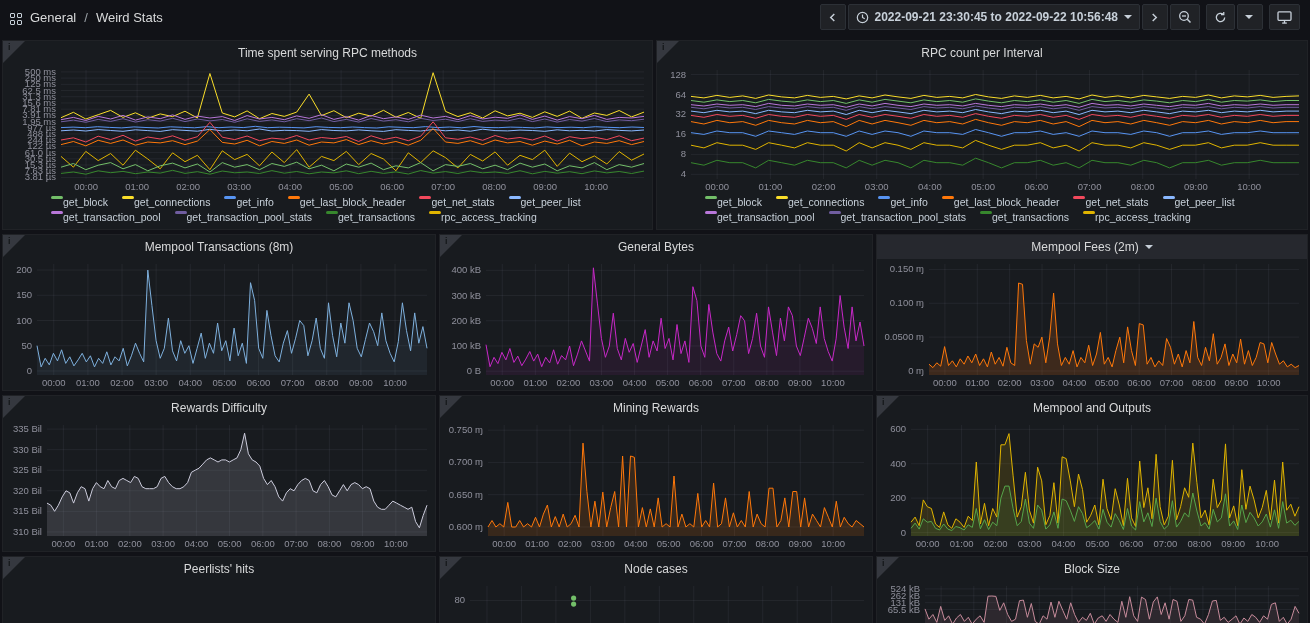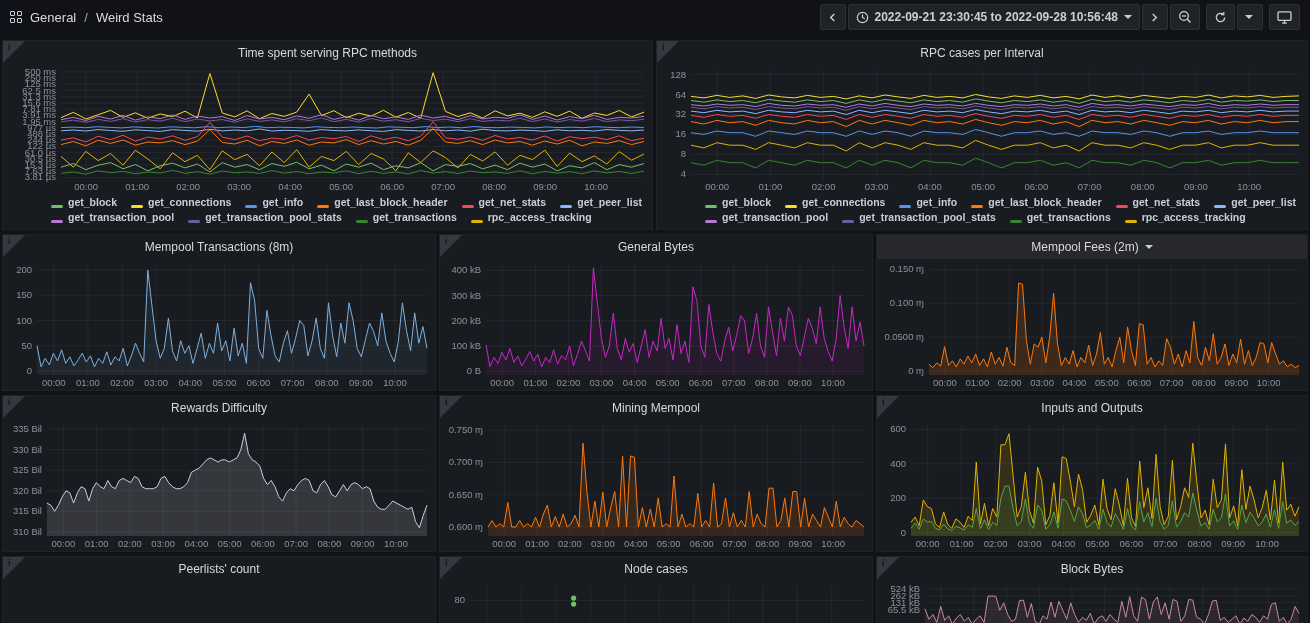--- a/index.html
+++ b/index.html
@@ -1,21 +1,21 @@
 <!DOCTYPE html>
 <html><head>
 <meta charset="utf-8">
 <style>
   * { margin:0; padding:0; box-sizing:border-box; }
   html,body { width:1310px; height:623px; overflow:hidden; background:#111217;
     font-family:"Liberation Sans", sans-serif; color:#d8d9da; }
   
   .topbar { position:absolute; top:0; left:0; right:0; height:34px;
     display:flex; align-items:center; justify-content:space-between; padding:0 10px; }
-  .crumbs { display:flex; align-items:center; gap:8px; font-size:13px; font-weight:500; }
+  .crumbs { display:flex; align-items:flex-end; gap:8px; font-size:13px; font-weight:500; }
   .grid-icon { display:grid; grid-template-columns:5px 5px; grid-template-rows:5px 5px; gap:2px; }
   .grid-icon span { border:1.4px solid #c7d0d9; border-radius:1px; }
   .crumb-sep { color:#9aa0a6; }
   .controls { display:flex; align-items:center; gap:6px; }
   .btn-group { display:flex; gap:2px; }
   .tbtn { height:26px; min-width:26px; display:flex; align-items:center; gap:6px;
     padding:0 7px; background:#202226; border:1px solid #2c3036; border-radius:2px;
     color:#c7d0d9; font-size:12px; font-weight:600; cursor:pointer; }
   .tbtn svg { display:block; }
   .caret { width:0; height:0; border-left:4px solid transparent; border-right:4px solid transparent;
@@ -27,21 +27,21 @@
     align-items:center; justify-content:center; gap:6px; }
   .panel-title { font-size:12px; font-weight:500; color:#d8d9da; white-space:nowrap; }
   .panel.selected .panel-header { background:#26282e; }
   .info-corner { position:absolute; top:0; left:0; width:22px; height:22px;
     background:#35383f; clip-path:polygon(0 0,100% 0,0 100%);
     font-size:9px; font-weight:700; color:#141619; padding:1px 0 0 5px; cursor:pointer; }
   .chart-wrap { position:relative; flex:1 1 auto; overflow:hidden; }
   .chart-wrap svg { position:absolute; top:0; left:0; }
   .legend { flex:0 0 auto; display:flex; flex-wrap:wrap; column-gap:14px; row-gap:3px;
     padding:2px 8px 6px 48px; }
-  .leg-item { display:flex; align-items:flex-end; gap:5px; cursor:pointer;font-weight:bold; }
+  .leg-item { display:flex; align-items:flex-start; cursor:pointer; }
   .leg-swatch { width:12px; height:3px; border-radius:2px; }
   .leg-label { font-size:10.5px; color:#c7d0d9; }
   text { font-family:"Liberation Sans", sans-serif; }
 </style>
 </head>
 <body>
 
 <div class="topbar">
   <div class="crumbs">
     <span class="grid-icon">
@@ -59,21 +59,21 @@
       <div class="tbtn">
         <svg width="9" height="9" viewBox="0 0 10 10">
             <path d="M7 1 L3 5 L7 9" stroke="#c7d0d9" stroke-width="1.6" fill="none"></path>
           </svg>
       </div>
       <div class="tbtn">
         <svg width="13" height="13" viewBox="0 0 14 14">
             <circle cx="7" cy="7" r="5.6" stroke="#c7d0d9" stroke-width="1.3" fill="none"></circle>
             <path d="M7 3.8 V7 L9.4 8.4" stroke="#c7d0d9" stroke-width="1.3" fill="none"></path>
           </svg>
-        <span>2022-09-21 23:30:45 to 2022-09-28 10:56:48</span>
+        <span>2022-09-21 23:30:45 to 2022-09-22 10:56:48</span>
         <span class="caret"></span>
       </div>
       <div class="tbtn">
         <svg width="9" height="9" viewBox="0 0 10 10">
             <path d="M3 1 L7 5 L3 9" stroke="#c7d0d9" stroke-width="1.6" fill="none"></path>
           </svg>
       </div>
       <div class="tbtn">
         <svg width="14" height="14" viewBox="0 0 14 14">
             <circle cx="6" cy="6" r="4.3" stroke="#c7d0d9" stroke-width="1.3" fill="none"></circle>
@@ -220,21 +220,21 @@
       <div class="leg-item">
         <span class="leg-swatch" style="background: rgb(224, 180, 0);"></span>
         <span class="leg-label">rpc_access_tracking</span>
       </div>
     </div>
 </div>
 
 <div class="panel" style="left:656px;top:40px;width:652px;height:190px;">
   <div class="info-corner">i</div>
   <div class="panel-header">
-      <span class="panel-title">RPC cases per Interval</span>
+      <span class="panel-title">RPC count per Interval</span>
     </div>
   <div class="chart-wrap">
       <svg width="650" height="129">
         <line x1="60.144" y1="5" x2="60.144" y2="114" stroke="rgba(204,204,220,0.07)" stroke-width="1"></line>
         <text x="60.144" y="125" text-anchor="middle" font-size="9.5" fill="rgba(204,204,220,0.65)">00:00</text>
         <line x1="113.34400000000001" y1="5" x2="113.34400000000001" y2="114" stroke="rgba(204,204,220,0.07)" stroke-width="1"></line>
         <text x="113.34400000000001" y="125" text-anchor="middle" font-size="9.5" fill="rgba(204,204,220,0.65)">01:00</text>
         <line x1="166.54399999999998" y1="5" x2="166.54399999999998" y2="114" stroke="rgba(204,204,220,0.07)" stroke-width="1"></line>
         <text x="166.54399999999998" y="125" text-anchor="middle" font-size="9.5" fill="rgba(204,204,220,0.65)">02:00</text>
         <line x1="219.74399999999997" y1="5" x2="219.74399999999997" y2="114" stroke="rgba(204,204,220,0.07)" stroke-width="1"></line>
@@ -498,21 +498,21 @@
         <text x="39" y="114.88888888888889" text-anchor="end" font-size="9.5" fill="rgba(204,204,220,0.65)">310 Bil</text>
         <path d="M44.0 83.1 L47.8 85.2 L51.6 91.3 L55.4 85.2 L59.2 76.9 L63.0 70.8 L66.8 72.8 L70.6 83.1 L74.4 72.8 L78.2 66.7 L82.0 68.7 L85.8 81.1 L89.6 68.7 L93.4 62.6 L97.2 66.7 L101.0 68.7 L104.8 60.5 L108.6 66.7 L112.4 68.7 L116.2 60.5 L120.0 58.4 L123.8 60.5 L127.6 62.6 L131.4 56.4 L135.2 58.4 L139.0 66.7 L142.8 68.7 L146.6 68.7 L150.4 68.7 L154.2 66.7 L158.0 58.4 L161.8 56.4 L165.6 62.6 L169.4 66.7 L173.2 68.7 L177.0 68.7 L180.8 66.7 L184.6 62.6 L188.4 52.3 L192.2 50.2 L196.0 48.2 L199.8 44.1 L203.6 39.9 L207.4 37.9 L211.2 39.9 L215.0 42.0 L218.8 39.9 L222.6 39.9 L226.4 42.0 L230.2 39.9 L234.0 37.9 L237.8 29.7 L241.6 13.2 L245.4 33.8 L249.2 39.9 L253.0 42.0 L256.8 46.1 L260.6 58.4 L264.4 64.6 L268.2 60.5 L272.0 66.7 L275.8 76.9 L279.6 81.1 L283.4 72.8 L287.2 68.7 L291.0 70.8 L294.8 64.6 L298.6 60.5 L302.4 58.4 L306.2 60.5 L310.0 70.8 L313.8 72.8 L317.6 64.6 L321.4 60.5 L325.2 66.7 L329.0 74.9 L332.8 76.9 L336.6 70.8 L340.4 64.6 L344.2 70.8 L348.0 64.6 L351.8 62.6 L355.6 64.6 L359.4 68.7 L363.2 66.7 L367.0 68.7 L370.8 81.1 L374.6 87.2 L378.4 89.3 L382.2 89.3 L386.0 85.2 L389.8 81.1 L393.6 83.1 L397.4 85.2 L401.2 87.2 L405.0 89.3 L408.8 87.2 L412.6 101.6 L416.4 107.8 L420.2 95.4 L424.0 85.2 L424 116 L44 116 Z" fill="rgba(204,204,220,0.16)" stroke="none"></path>
         <path d="M44.0 83.1 L47.8 85.2 L51.6 91.3 L55.4 85.2 L59.2 76.9 L63.0 70.8 L66.8 72.8 L70.6 83.1 L74.4 72.8 L78.2 66.7 L82.0 68.7 L85.8 81.1 L89.6 68.7 L93.4 62.6 L97.2 66.7 L101.0 68.7 L104.8 60.5 L108.6 66.7 L112.4 68.7 L116.2 60.5 L120.0 58.4 L123.8 60.5 L127.6 62.6 L131.4 56.4 L135.2 58.4 L139.0 66.7 L142.8 68.7 L146.6 68.7 L150.4 68.7 L154.2 66.7 L158.0 58.4 L161.8 56.4 L165.6 62.6 L169.4 66.7 L173.2 68.7 L177.0 68.7 L180.8 66.7 L184.6 62.6 L188.4 52.3 L192.2 50.2 L196.0 48.2 L199.8 44.1 L203.6 39.9 L207.4 37.9 L211.2 39.9 L215.0 42.0 L218.8 39.9 L222.6 39.9 L226.4 42.0 L230.2 39.9 L234.0 37.9 L237.8 29.7 L241.6 13.2 L245.4 33.8 L249.2 39.9 L253.0 42.0 L256.8 46.1 L260.6 58.4 L264.4 64.6 L268.2 60.5 L272.0 66.7 L275.8 76.9 L279.6 81.1 L283.4 72.8 L287.2 68.7 L291.0 70.8 L294.8 64.6 L298.6 60.5 L302.4 58.4 L306.2 60.5 L310.0 70.8 L313.8 72.8 L317.6 64.6 L321.4 60.5 L325.2 66.7 L329.0 74.9 L332.8 76.9 L336.6 70.8 L340.4 64.6 L344.2 70.8 L348.0 64.6 L351.8 62.6 L355.6 64.6 L359.4 68.7 L363.2 66.7 L367.0 68.7 L370.8 81.1 L374.6 87.2 L378.4 89.3 L382.2 89.3 L386.0 85.2 L389.8 81.1 L393.6 83.1 L397.4 85.2 L401.2 87.2 L405.0 89.3 L408.8 87.2 L412.6 101.6 L416.4 107.8 L420.2 95.4 L424.0 85.2" fill="none" stroke="#CCCCDC" stroke-width="1" stroke-linejoin="round"></path>
       </svg>
     </div>
 </div>
 
 <div class="panel" style="left:439px;top:395px;width:434px;height:157px;">
   <div class="info-corner">i</div>
   <div class="panel-header">
-      <span class="panel-title">Mining Mempool</span>
+      <span class="panel-title">Mining Rewards</span>
     </div>
   <div class="chart-wrap">
       <svg width="432" height="131">
         <line x1="64.168" y1="5" x2="64.168" y2="116" stroke="rgba(204,204,220,0.07)" stroke-width="1"></line>
         <text x="64.168" y="127" text-anchor="middle" font-size="9.5" fill="rgba(204,204,220,0.65)">00:00</text>
         <line x1="97.06800000000001" y1="5" x2="97.06800000000001" y2="116" stroke="rgba(204,204,220,0.07)" stroke-width="1"></line>
         <text x="97.06800000000001" y="127" text-anchor="middle" font-size="9.5" fill="rgba(204,204,220,0.65)">01:00</text>
         <line x1="129.968" y1="5" x2="129.968" y2="116" stroke="rgba(204,204,220,0.07)" stroke-width="1"></line>
         <text x="129.968" y="127" text-anchor="middle" font-size="9.5" fill="rgba(204,204,220,0.65)">02:00</text>
         <line x1="162.868" y1="5" x2="162.868" y2="116" stroke="rgba(204,204,220,0.07)" stroke-width="1"></line>
@@ -541,21 +541,21 @@
         <text x="43" y="109.96511627906976" text-anchor="end" font-size="9.5" fill="rgba(204,204,220,0.65)">0.600 ɱ</text>
         <path d="M48.0 107.0 L52.0 100.5 L55.9 107.0 L59.9 103.7 L63.8 107.0 L67.8 82.4 L71.7 107.0 L75.7 107.0 L79.7 100.5 L83.6 107.0 L87.6 103.7 L91.5 107.0 L95.5 97.3 L99.5 107.0 L103.4 94.1 L107.4 85.0 L111.3 107.0 L115.3 96.6 L119.2 107.0 L123.2 94.1 L127.2 107.0 L131.1 103.7 L135.1 95.3 L139.0 107.0 L143.0 23.1 L146.9 71.5 L150.9 107.0 L154.9 81.2 L158.8 107.0 L162.8 72.1 L166.7 107.0 L170.7 87.6 L174.7 71.5 L178.6 107.0 L182.6 36.0 L186.5 107.0 L190.5 36.0 L194.4 37.3 L198.4 107.0 L202.4 87.6 L206.3 107.0 L210.3 88.9 L214.2 107.0 L218.2 77.9 L222.1 107.0 L226.1 103.7 L230.1 107.0 L234.0 56.0 L238.0 107.0 L241.9 94.1 L245.9 107.0 L249.9 103.7 L253.8 107.0 L257.8 73.4 L261.7 107.0 L265.7 100.5 L269.6 107.0 L273.6 63.1 L277.6 107.0 L281.5 103.7 L285.5 77.9 L289.4 107.0 L293.4 92.8 L297.3 107.0 L301.3 100.5 L305.3 107.0 L309.2 71.5 L313.2 107.0 L317.1 94.1 L321.1 103.7 L325.1 107.0 L329.0 68.2 L333.0 68.2 L336.9 107.0 L340.9 100.5 L344.8 77.9 L348.8 107.0 L352.8 71.5 L356.7 71.5 L360.7 107.0 L364.6 77.9 L368.6 107.0 L372.5 94.1 L376.5 100.5 L380.5 107.0 L384.4 87.6 L388.4 97.3 L392.3 107.0 L396.3 81.2 L400.3 107.0 L404.2 97.3 L408.2 103.7 L412.1 107.0 L416.1 100.5 L420.0 103.7 L424.0 107.0 L424 116 L48 116 Z" fill="rgba(255,120,10,0.14)" stroke="none"></path>
         <path d="M48.0 107.0 L52.0 100.5 L55.9 107.0 L59.9 103.7 L63.8 107.0 L67.8 82.4 L71.7 107.0 L75.7 107.0 L79.7 100.5 L83.6 107.0 L87.6 103.7 L91.5 107.0 L95.5 97.3 L99.5 107.0 L103.4 94.1 L107.4 85.0 L111.3 107.0 L115.3 96.6 L119.2 107.0 L123.2 94.1 L127.2 107.0 L131.1 103.7 L135.1 95.3 L139.0 107.0 L143.0 23.1 L146.9 71.5 L150.9 107.0 L154.9 81.2 L158.8 107.0 L162.8 72.1 L166.7 107.0 L170.7 87.6 L174.7 71.5 L178.6 107.0 L182.6 36.0 L186.5 107.0 L190.5 36.0 L194.4 37.3 L198.4 107.0 L202.4 87.6 L206.3 107.0 L210.3 88.9 L214.2 107.0 L218.2 77.9 L222.1 107.0 L226.1 103.7 L230.1 107.0 L234.0 56.0 L238.0 107.0 L241.9 94.1 L245.9 107.0 L249.9 103.7 L253.8 107.0 L257.8 73.4 L261.7 107.0 L265.7 100.5 L269.6 107.0 L273.6 63.1 L277.6 107.0 L281.5 103.7 L285.5 77.9 L289.4 107.0 L293.4 92.8 L297.3 107.0 L301.3 100.5 L305.3 107.0 L309.2 71.5 L313.2 107.0 L317.1 94.1 L321.1 103.7 L325.1 107.0 L329.0 68.2 L333.0 68.2 L336.9 107.0 L340.9 100.5 L344.8 77.9 L348.8 107.0 L352.8 71.5 L356.7 71.5 L360.7 107.0 L364.6 77.9 L368.6 107.0 L372.5 94.1 L376.5 100.5 L380.5 107.0 L384.4 87.6 L388.4 97.3 L392.3 107.0 L396.3 81.2 L400.3 107.0 L404.2 97.3 L408.2 103.7 L412.1 107.0 L416.1 100.5 L420.0 103.7 L424.0 107.0" fill="none" stroke="#FF780A" stroke-width="1" stroke-linejoin="round"></path>
       </svg>
     </div>
 </div>
 
 <div class="panel" style="left:876px;top:395px;width:432px;height:157px;">
   <div class="info-corner">i</div>
   <div class="panel-header">
-      <span class="panel-title">Inputs and Outputs</span>
+      <span class="panel-title">Mempool and Outputs</span>
     </div>
   <div class="chart-wrap">
       <svg width="430" height="131">
         <line x1="50.684" y1="5" x2="50.684" y2="116" stroke="rgba(204,204,220,0.07)" stroke-width="1"></line>
         <text x="50.684" y="127" text-anchor="middle" font-size="9.5" fill="rgba(204,204,220,0.65)">00:00</text>
         <line x1="84.634" y1="5" x2="84.634" y2="116" stroke="rgba(204,204,220,0.07)" stroke-width="1"></line>
         <text x="84.634" y="127" text-anchor="middle" font-size="9.5" fill="rgba(204,204,220,0.65)">01:00</text>
         <line x1="118.58399999999999" y1="5" x2="118.58399999999999" y2="116" stroke="rgba(204,204,220,0.07)" stroke-width="1"></line>
         <text x="118.58399999999999" y="127" text-anchor="middle" font-size="9.5" fill="rgba(204,204,220,0.65)">02:00</text>
         <line x1="152.534" y1="5" x2="152.534" y2="116" stroke="rgba(204,204,220,0.07)" stroke-width="1"></line>
@@ -586,21 +586,21 @@
         <path d="M34.0 102.2 L38.1 97.1 L42.2 105.7 L46.3 79.9 L50.3 86.7 L54.4 88.5 L58.5 104.0 L62.6 107.4 L66.7 91.9 L70.8 104.8 L74.8 108.3 L78.9 98.8 L83.0 102.2 L87.1 107.4 L91.2 96.2 L95.3 100.5 L99.3 42.0 L103.4 104.0 L107.5 83.3 L111.6 105.7 L115.7 88.5 L119.8 97.1 L123.9 24.8 L127.9 24.8 L132.0 13.6 L136.1 55.8 L140.2 97.1 L144.3 86.7 L148.4 52.3 L152.4 90.2 L156.5 103.1 L160.6 47.2 L164.7 60.9 L168.8 104.8 L172.9 95.3 L176.9 62.7 L181.0 103.1 L185.1 36.8 L189.2 38.6 L193.3 60.9 L197.4 86.7 L201.5 54.0 L205.5 69.5 L209.6 102.2 L213.7 95.3 L217.8 85.0 L221.9 104.8 L226.0 59.2 L230.0 88.5 L234.1 99.7 L238.2 68.7 L242.3 85.0 L246.4 105.7 L250.5 58.3 L254.5 97.9 L258.6 106.5 L262.7 41.1 L266.8 87.6 L270.9 67.8 L275.0 98.8 L279.1 34.3 L283.1 86.7 L287.2 104.8 L291.3 96.2 L295.4 40.3 L299.5 99.7 L303.6 86.7 L307.6 67.8 L311.7 77.3 L315.8 23.1 L319.9 62.7 L324.0 97.9 L328.1 90.2 L332.1 104.8 L336.2 59.2 L340.3 87.6 L344.4 79.9 L348.5 23.9 L352.6 97.9 L356.7 85.9 L360.7 105.7 L364.8 49.7 L368.9 89.3 L373.0 66.1 L377.1 79.9 L381.2 97.9 L385.2 87.6 L389.3 70.4 L393.4 99.7 L397.5 60.1 L401.6 103.1 L405.7 42.0 L409.7 90.2 L413.8 84.2 L417.9 96.2 L422.0 86.7" fill="none" stroke="#E0B400" stroke-width="1" stroke-linejoin="round"></path>
         <path d="M34.0 108.3 L38.1 103.1 L42.2 109.1 L46.3 98.8 L50.3 102.2 L54.4 101.4 L58.5 108.3 L62.6 110.0 L66.7 104.0 L70.8 109.1 L74.8 110.5 L78.9 106.5 L83.0 107.7 L87.1 110.0 L91.2 104.8 L95.3 107.4 L99.3 88.5 L103.4 108.8 L107.5 99.7 L111.6 109.5 L115.7 102.2 L119.8 105.7 L123.9 78.1 L127.9 66.1 L132.0 66.1 L136.1 88.5 L140.2 105.7 L144.3 101.4 L148.4 79.0 L152.4 103.1 L156.5 108.3 L160.6 85.0 L164.7 90.2 L168.8 109.1 L172.9 104.8 L176.9 91.9 L181.0 108.3 L185.1 79.0 L189.2 80.7 L193.3 90.2 L197.4 101.4 L201.5 86.7 L205.5 93.6 L209.6 107.7 L213.7 104.8 L217.8 100.5 L221.9 109.1 L226.0 89.3 L230.0 102.2 L234.1 107.1 L238.2 93.6 L242.3 100.5 L246.4 109.5 L250.5 88.5 L254.5 106.0 L258.6 110.0 L262.7 81.6 L266.8 101.9 L270.9 92.8 L275.0 106.5 L279.1 78.1 L283.1 101.4 L287.2 109.1 L291.3 105.3 L295.4 80.7 L299.5 107.1 L303.6 101.4 L307.6 92.8 L311.7 97.1 L315.8 73.0 L319.9 91.0 L324.0 106.0 L328.1 102.6 L332.1 109.1 L336.2 89.3 L340.3 101.9 L344.4 97.9 L348.5 73.8 L352.6 106.0 L356.7 100.9 L360.7 109.5 L364.8 85.0 L368.9 102.6 L373.0 92.3 L377.1 97.9 L381.2 106.0 L385.2 101.9 L389.3 94.0 L393.4 107.1 L397.5 89.8 L401.6 108.3 L405.7 81.6 L409.7 103.1 L413.8 100.2 L417.9 105.3 L422.0 101.4 L422 116 L34 116 Z" fill="rgba(86,166,75,0.12)" stroke="none"></path>
         <path d="M34.0 108.3 L38.1 103.1 L42.2 109.1 L46.3 98.8 L50.3 102.2 L54.4 101.4 L58.5 108.3 L62.6 110.0 L66.7 104.0 L70.8 109.1 L74.8 110.5 L78.9 106.5 L83.0 107.7 L87.1 110.0 L91.2 104.8 L95.3 107.4 L99.3 88.5 L103.4 108.8 L107.5 99.7 L111.6 109.5 L115.7 102.2 L119.8 105.7 L123.9 78.1 L127.9 66.1 L132.0 66.1 L136.1 88.5 L140.2 105.7 L144.3 101.4 L148.4 79.0 L152.4 103.1 L156.5 108.3 L160.6 85.0 L164.7 90.2 L168.8 109.1 L172.9 104.8 L176.9 91.9 L181.0 108.3 L185.1 79.0 L189.2 80.7 L193.3 90.2 L197.4 101.4 L201.5 86.7 L205.5 93.6 L209.6 107.7 L213.7 104.8 L217.8 100.5 L221.9 109.1 L226.0 89.3 L230.0 102.2 L234.1 107.1 L238.2 93.6 L242.3 100.5 L246.4 109.5 L250.5 88.5 L254.5 106.0 L258.6 110.0 L262.7 81.6 L266.8 101.9 L270.9 92.8 L275.0 106.5 L279.1 78.1 L283.1 101.4 L287.2 109.1 L291.3 105.3 L295.4 80.7 L299.5 107.1 L303.6 101.4 L307.6 92.8 L311.7 97.1 L315.8 73.0 L319.9 91.0 L324.0 106.0 L328.1 102.6 L332.1 109.1 L336.2 89.3 L340.3 101.9 L344.4 97.9 L348.5 73.8 L352.6 106.0 L356.7 100.9 L360.7 109.5 L364.8 85.0 L368.9 102.6 L373.0 92.3 L377.1 97.9 L381.2 106.0 L385.2 101.9 L389.3 94.0 L393.4 107.1 L397.5 89.8 L401.6 108.3 L405.7 81.6 L409.7 103.1 L413.8 100.2 L417.9 105.3 L422.0 101.4" fill="none" stroke="#56A64B" stroke-width="1" stroke-linejoin="round"></path>
       </svg>
     </div>
 </div>
 
 <div class="panel" style="left:2px;top:556px;width:434px;height:157px;">
   <div class="info-corner">i</div>
   <div class="panel-header">
-      <span class="panel-title">Peerlists' count</span>
+      <span class="panel-title">Peerlists' hits</span>
     </div>
   <div class="chart-wrap"></div>
 </div>
 
 <div class="panel" style="left:439px;top:556px;width:434px;height:157px;">
   <div class="info-corner">i</div>
   <div class="panel-header">
       <span class="panel-title">Node cases</span>
     </div>
   <div class="chart-wrap">
@@ -631,21 +631,21 @@
         <text x="25" y="22.47826086956522" text-anchor="end" font-size="9.5" fill="rgba(204,204,220,0.65)">80</text>
         <circle cx="133.622" cy="17.06521739130436" r="2.6" fill="#73BF69"></circle>
         <circle cx="133.622" cy="23.097826086956516" r="2.6" fill="#73BF69"></circle>
       </svg>
     </div>
 </div>
 
 <div class="panel" style="left:876px;top:556px;width:432px;height:157px;">
   <div class="info-corner">i</div>
   <div class="panel-header">
-      <span class="panel-title">Block Bytes</span>
+      <span class="panel-title">Block Size</span>
     </div>
   <div class="chart-wrap">
       <svg width="430" height="131">
         <line x1="64.082" y1="5" x2="64.082" y2="116" stroke="rgba(204,204,220,0.07)" stroke-width="1"></line>
         <text x="64.082" y="127" text-anchor="middle" font-size="9.5" fill="rgba(204,204,220,0.65)">00:00</text>
         <line x1="96.807" y1="5" x2="96.807" y2="116" stroke="rgba(204,204,220,0.07)" stroke-width="1"></line>
         <text x="96.807" y="127" text-anchor="middle" font-size="9.5" fill="rgba(204,204,220,0.65)">01:00</text>
         <line x1="129.53199999999998" y1="5" x2="129.53199999999998" y2="116" stroke="rgba(204,204,220,0.07)" stroke-width="1"></line>
         <text x="129.53199999999998" y="127" text-anchor="middle" font-size="9.5" fill="rgba(204,204,220,0.65)">02:00</text>
         <line x1="162.25699999999998" y1="5" x2="162.25699999999998" y2="116" stroke="rgba(204,204,220,0.07)" stroke-width="1"></line>

